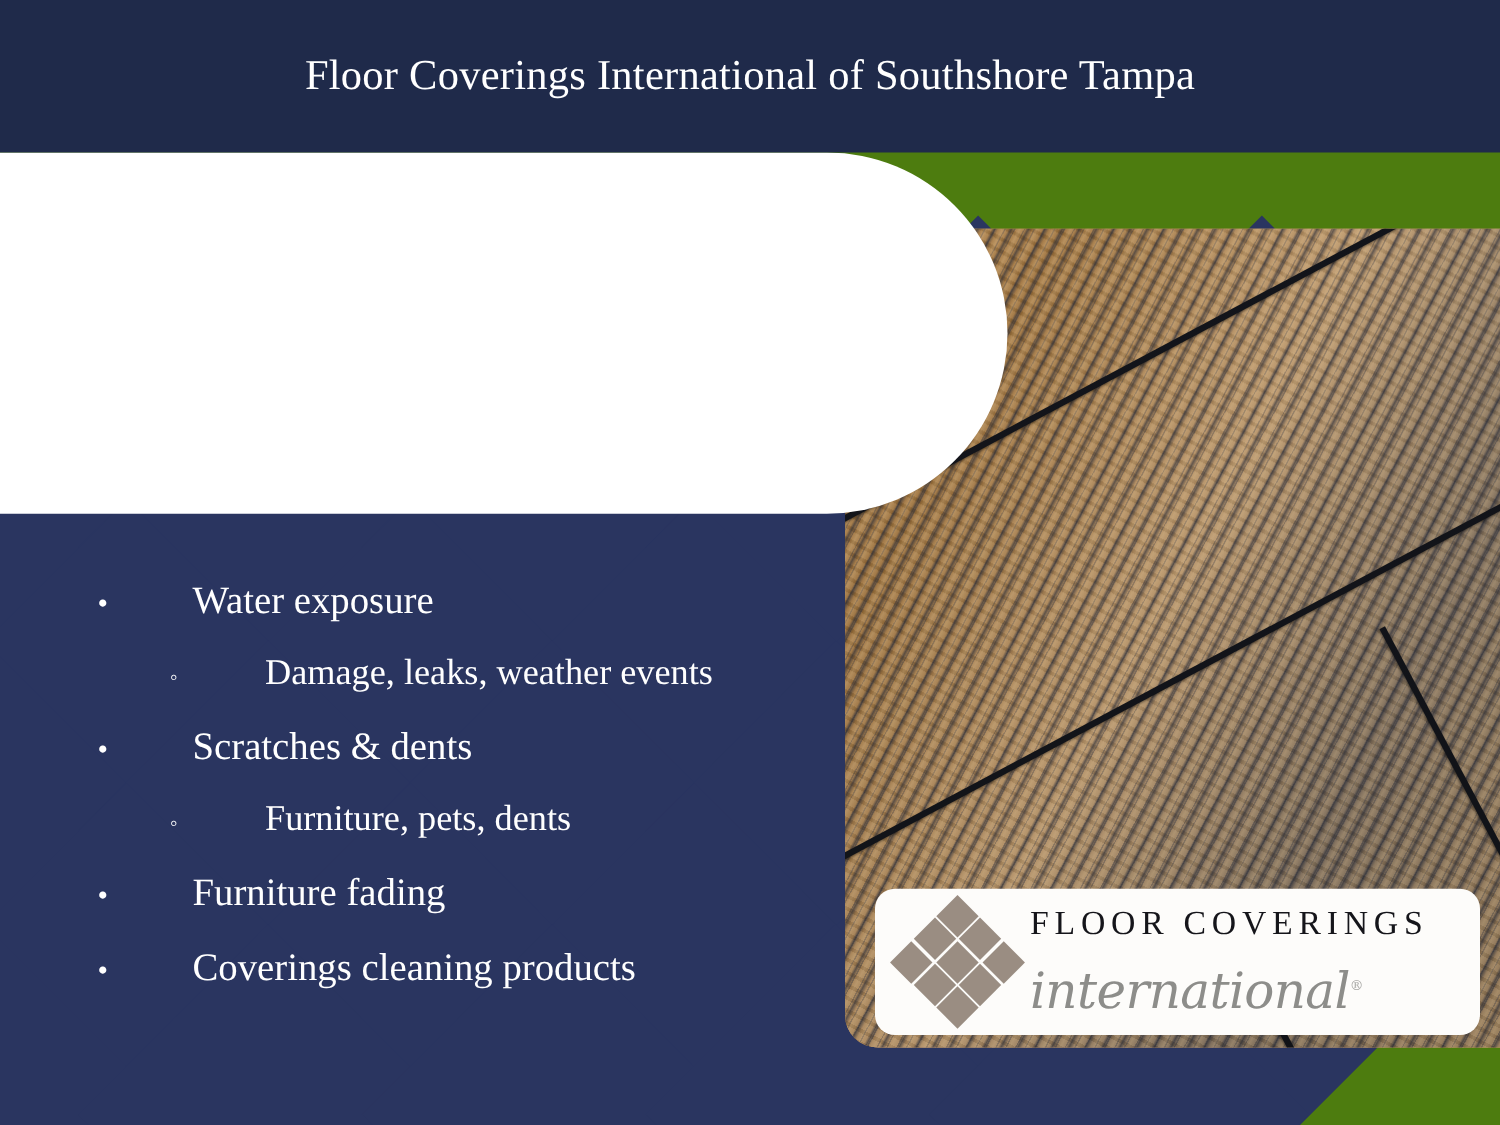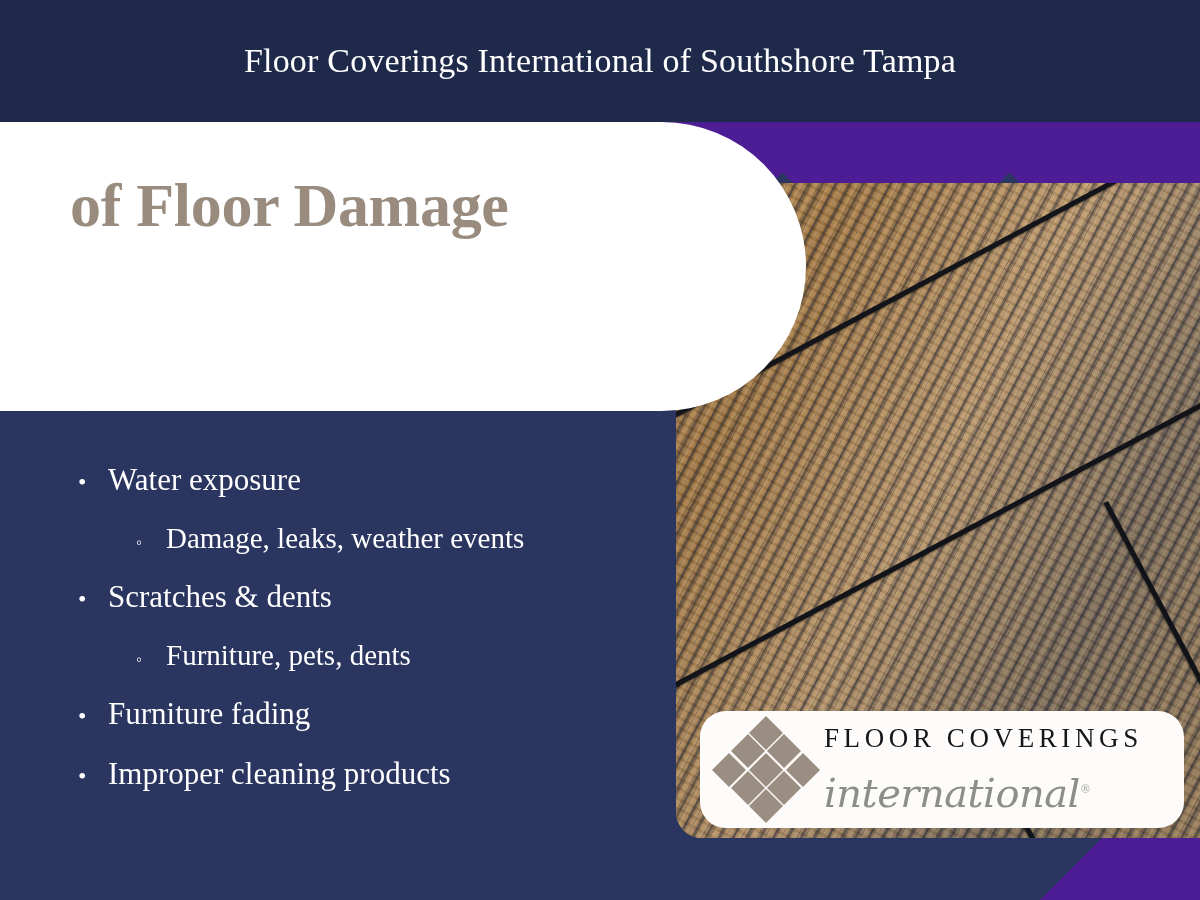--- a/index.html
+++ b/index.html
@@ -6,21 +6,21 @@
     margin: 0;
     padding: 0;
     background: #ffffff;
   }
 
   .slide {
     position: relative;
     width: 1200px;
     height: 900px;
     overflow: hidden;
-    background: #4c1d95;
+    background: #4d7c0f;
     font-family: "Liberation Serif", "DejaVu Serif", serif;
   }
 
   
   .watermark {
     position: absolute;
     left: -120px;
     top: 330px;
     width: 800px;
     height: 620px;
@@ -155,31 +155,32 @@
     color: #ffffff;
     font-size: 24px;
     line-height: 1;
   }
   .b-row.lvl2 .b-mark {
     font-size: 17px;
   }
   .b-label {
     flex: 1 1 auto;
     white-space: nowrap;
+    margin-left: 46px;
   }
 
   
   .logo-card {
     position: absolute;
     left: 700px;
     top: 711px;
     width: 484px;
     height: 117px;
     background: #fdfcfa;
-    border-radius: 26px;
+    border-radius: 16px;
     z-index: 7;
     display: flex;
     align-items: center;
   }
   .logo-mark {
     position: relative;
     flex: 0 0 auto;
     width: 104px;
     height: 104px;
     margin-left: 14px;
@@ -270,21 +271,20 @@
     <div class="seam s4"></div>
     <div class="photo-shade"></div>
   </div>
 
   <div class="header-band">
     <div class="header-title">Floor Coverings International of Southshore Tampa</div>
   </div>
 
   <div class="title-card">
     <div class="title-text">
-      <span class="tl">of Floor Damage</span>
     </div>
   </div>
 
   <div class="bullets" id="bullet-list">
       <div class="b-row lvl1">
         <span class="b-mark">•</span>
         <span class="b-label">Water exposure</span>
       </div>
       <div class="b-row lvl2">
         <span class="b-mark">◦</span>
@@ -297,21 +297,21 @@
       <div class="b-row lvl2">
         <span class="b-mark">◦</span>
         <span class="b-label">Furniture, pets, dents</span>
       </div>
       <div class="b-row lvl1">
         <span class="b-mark">•</span>
         <span class="b-label">Furniture fading</span>
       </div>
       <div class="b-row lvl1">
         <span class="b-mark">•</span>
-        <span class="b-label">Improper cleaning products</span>
+        <span class="b-label">Coverings cleaning products</span>
       </div>
     </div>
 
   <div class="logo-card">
     <div class="logo-mark" id="logo-mark">
         <div class="dsq" style="left: 40px; top: 3.23045px;"></div>
         <div class="dsq" style="left: 58.3848px; top: 21.6152px;"></div>
         <div class="dsq" style="left: 76.7696px; top: 40px;"></div>
         <div class="dsq" style="left: 21.6152px; top: 21.6152px;"></div>
         <div class="dsq" style="left: 40px; top: 40px;"></div>

